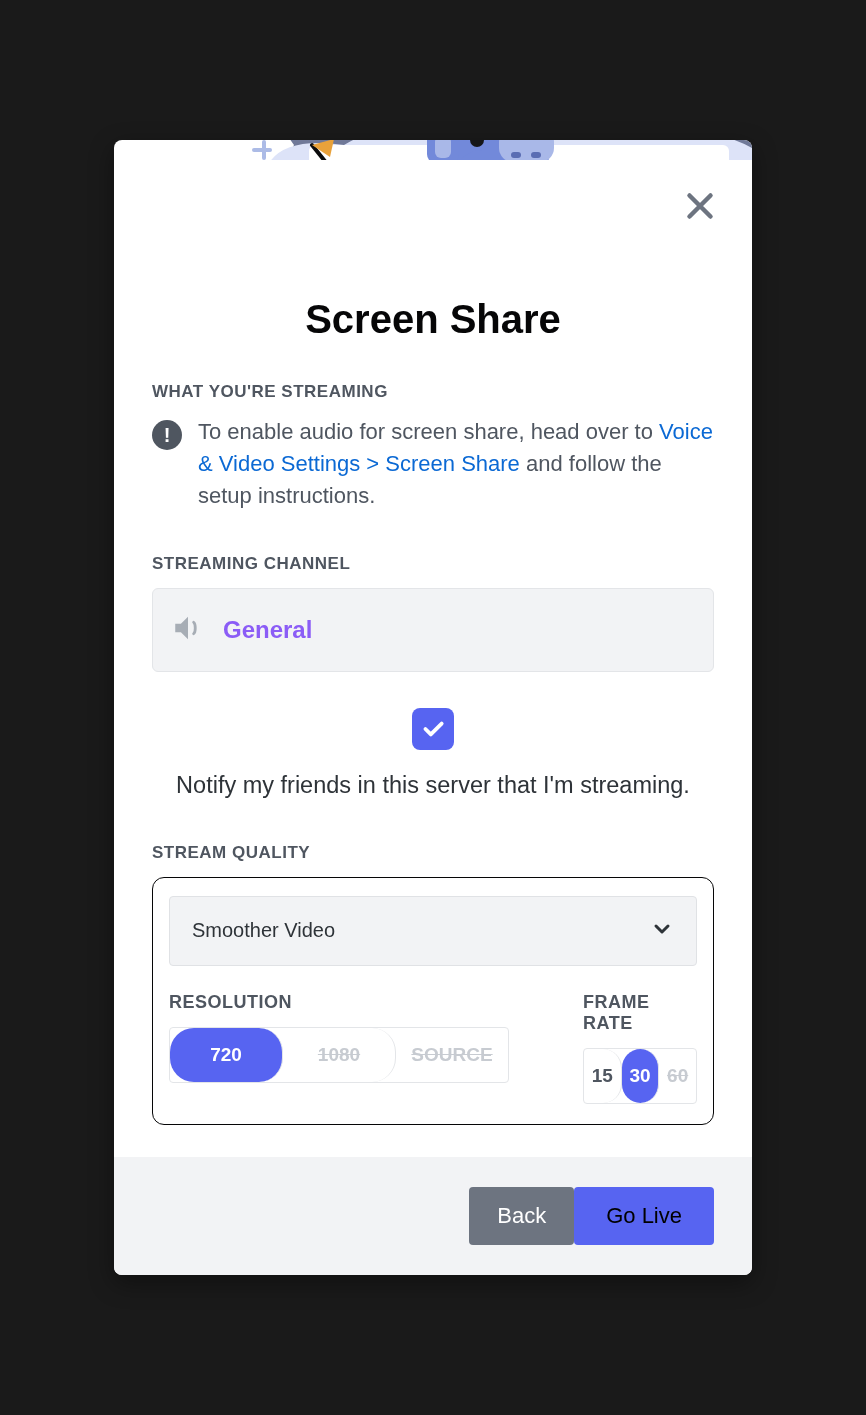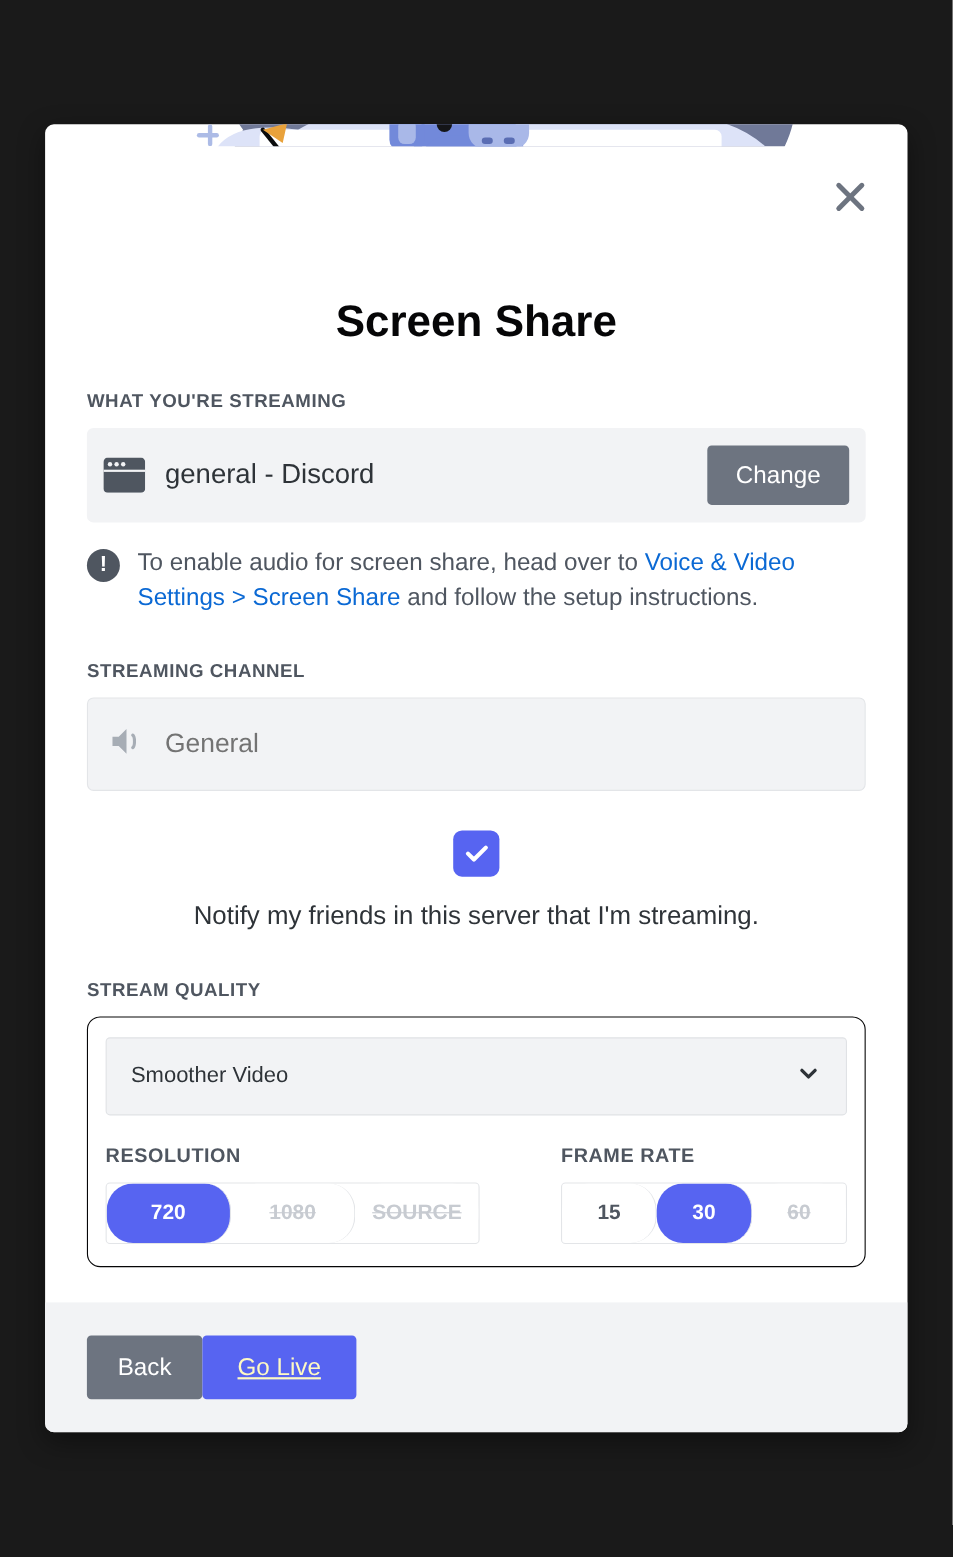--- a/index.html
+++ b/index.html
@@ -9,21 +9,21 @@
       width: 866px;
       height: 1415px;
       display: flex;
       align-items: center;
       justify-content: center;
       overflow: hidden;
     }
     .modal {
       background: #fff;
       border-radius: 8px;
-      width: 784px;
+      width: 638px;
       overflow: hidden;
       position: relative;
       box-shadow: 0 8px 24px rgba(0,0,0,0.4);
     }
     .hero {
       position: relative;
       height: 135px;
       overflow: visible;
     }
     .hero svg { display: block; }
@@ -114,21 +114,21 @@
       background: #f2f3f5;
       border: 1px solid #e3e5e8;
       border-radius: 6px;
       display: flex;
       align-items: center;
       padding: 22px 18px;
       gap: 18px;
       margin-bottom: 36px;
     }
     .channel-icon { flex-shrink: 0; color: #a7adb5; }
-    .channel-name { font-size: 24px; color: #737373; font-weight: 400; }
+    .channel-name { font-size: 24px; color: #8b5cf6; font-weight: 700; }
     .notify-row {
       display: flex;
       align-items: center;
       gap: 22px;
       margin-bottom: 44px;
       flex-direction: column;
     }
     .checkbox {
       width: 42px;
       height: 42px;
@@ -194,42 +194,41 @@
       border-right: 1px solid #e3e5e8;
       border-radius: 24px;
     }
     .seg-btn:last-child { border-right: none; }
     .seg-btn.active { background: #5764f1; color: #fff; }
     .seg-btn.disabled { color: #c7cbd1; text-decoration: line-through; cursor: not-allowed; }
     .footer {
       background: #f2f3f5;
       padding: 30px 38px;
       display: flex;
-      justify-content: flex-start;
+      justify-content: flex-end;
     }
     .back-btn {
       background: #6d7480;
       color: #fff;
       border: none;
       padding: 16px 28px;
       border-radius: 4px;
       font-size: 22px;
       font-weight: 500;
       cursor: pointer;
     }
     .golive-btn {
       background: #5764f1;
-      color: #fef9c3;
+      color: #000000;
       border: none;
       padding: 16px 32px;
       border-radius: 4px;
       font-size: 22px;
       font-weight: 500;
       cursor: pointer;
-      text-decoration: underline;
     }
   </style>
 </head>
 <body>
 
 <div class="modal">
   <div class="hero">
     <svg width="794" height="135" viewBox="0 0 794 135" style="position:absolute;top:-115px;left:0;">
 
       <path d="M180 120 Q150 80 200 70 Q210 30 280 40 Q320 5 390 20 Q460 -10 540 30 Q620 15 650 70 Q700 80 670 140 Q660 180 600 190 L200 190 Q150 170 180 120 Z" fill="#707998"></path>
@@ -301,33 +300,20 @@
       <svg viewBox="0 0 24 24">
           <path d="M5 5 L19 19 M19 5 L5 19" stroke="currentColor" stroke-width="3" stroke-linecap="round" fill="none"></path>
         </svg>
     </div>
   </div>
 
   <div class="content">
     <h1 class="title">Screen Share</h1>
 
     <div class="section-label">WHAT YOU'RE STREAMING</div>
-    <div class="streaming-box">
-      <span class="window-icon">
-        <svg width="38" height="32" viewBox="0 0 38 32">
-            <rect x="0" y="0" width="38" height="32" rx="4" fill="#4f5660"></rect>
-            <circle cx="6" cy="6" r="2" fill="#f2f3f5"></circle>
-            <circle cx="12" cy="6" r="2" fill="#f2f3f5"></circle>
-            <circle cx="18" cy="6" r="2" fill="#f2f3f5"></circle>
-            <rect x="0" y="11" width="38" height="2" fill="#f2f3f5"></rect>
-          </svg>
-      </span>
-      <span class="streaming-title">general - Discord</span>
-      <button class="change-btn">Change</button>
-    </div>
 
     <div class="info-row">
       <div class="info-badge">!</div>
       <div class="info-text">
         <span>To enable audio for screen share, head over to </span><span class="info-link">Voice &amp; Video Settings &gt; Screen Share</span><span> and follow the setup instructions.</span>
       </div>
     </div>
 
     <div class="section-label">STREAMING CHANNEL</div>
     <div class="channel-box">

